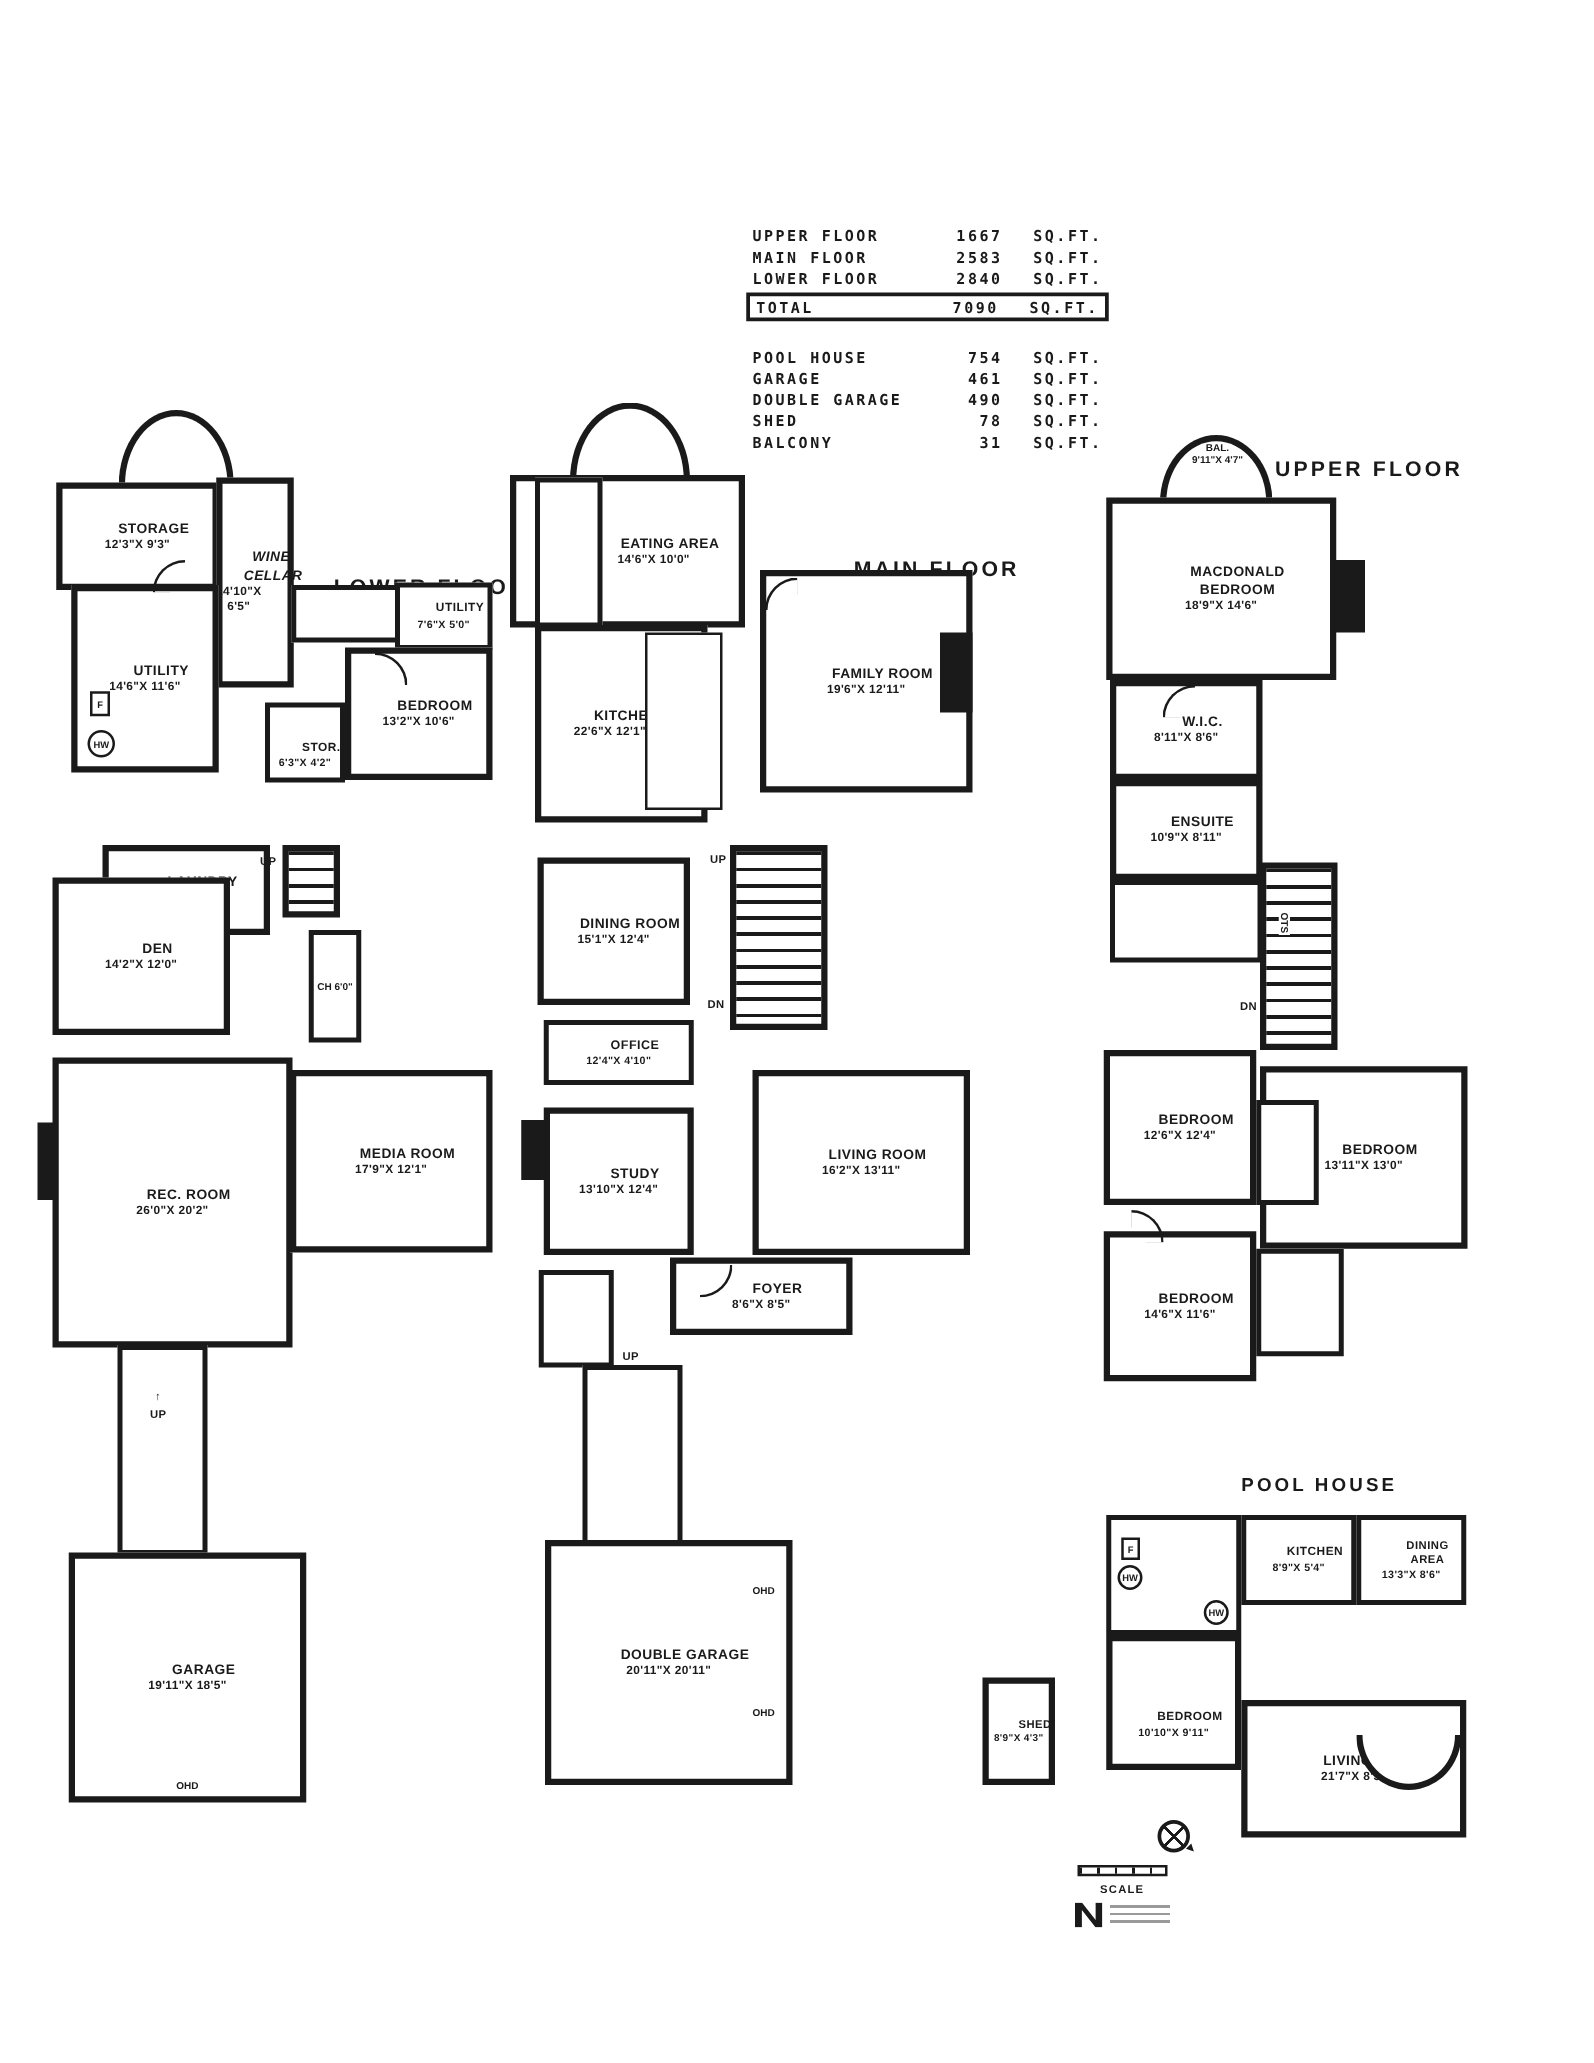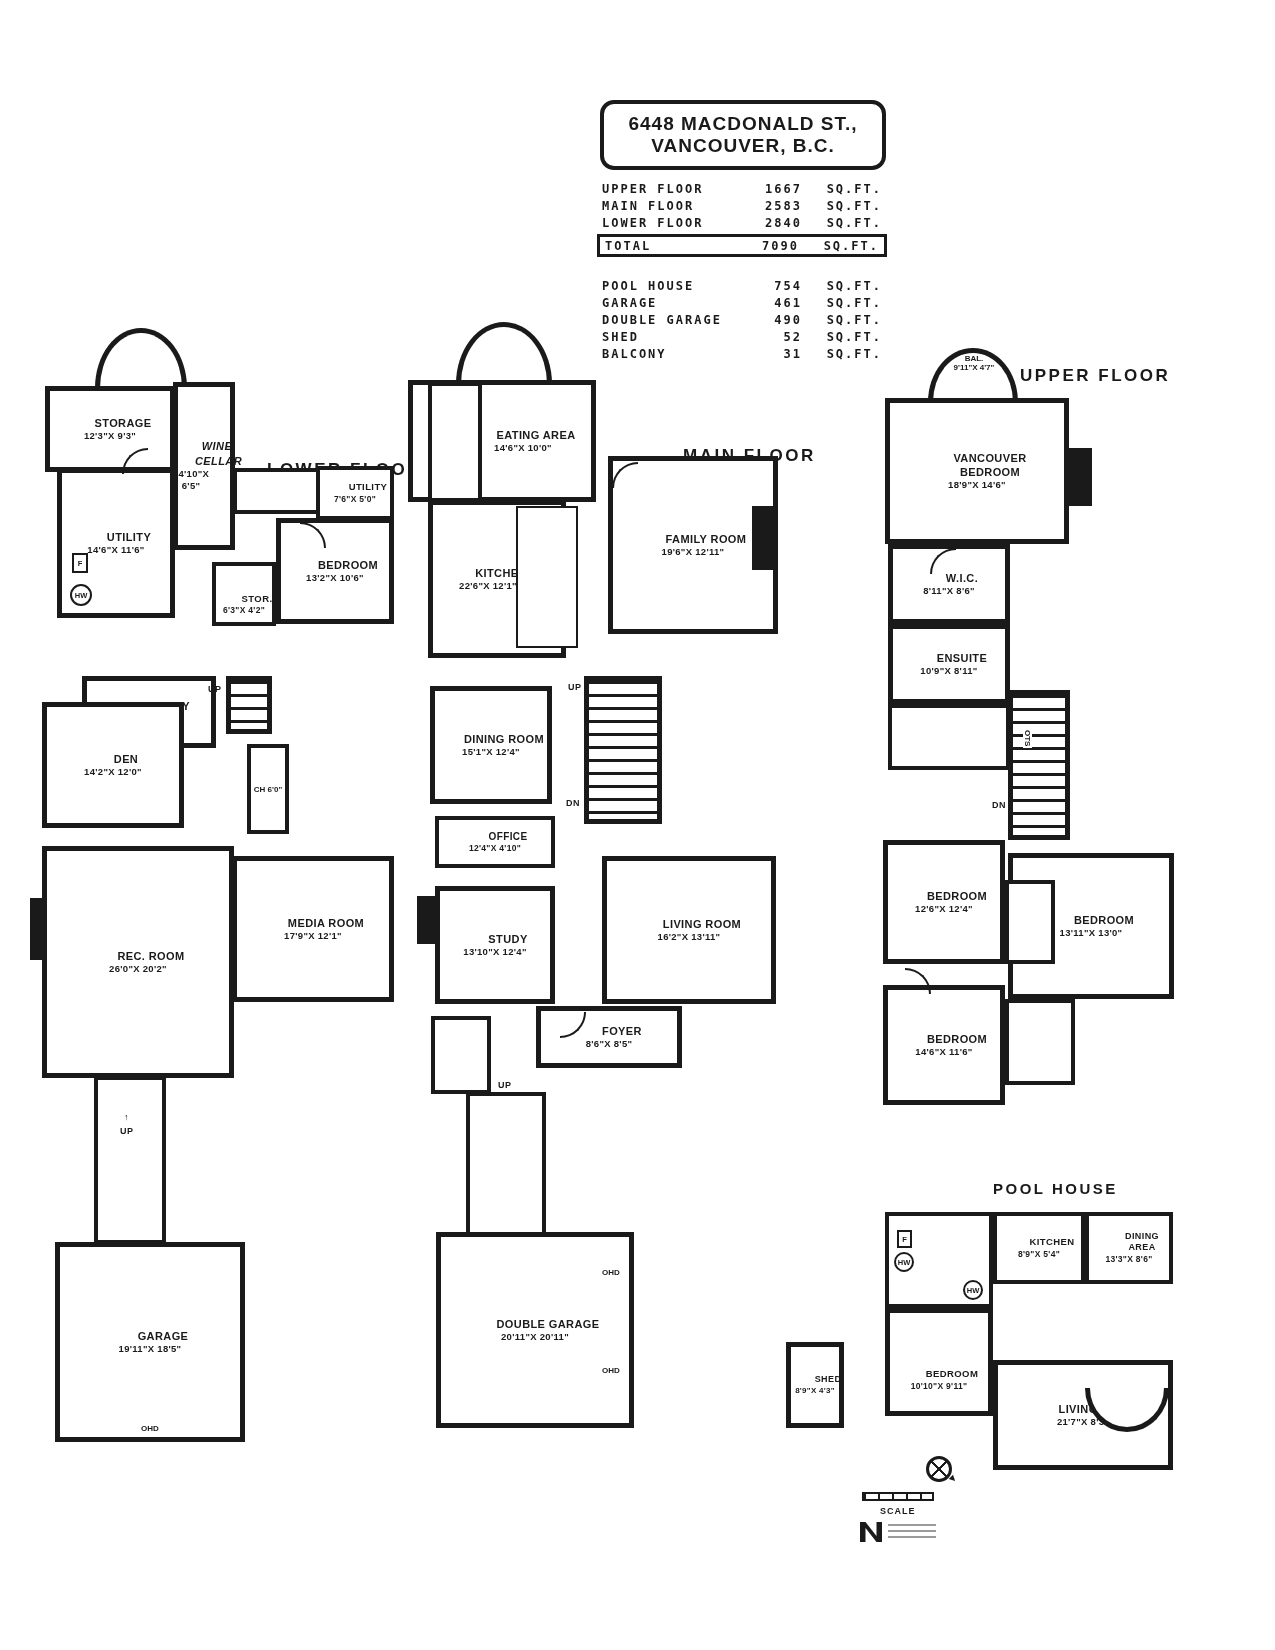--- a/index.html
+++ b/index.html
@@ -53,24 +53,20 @@
   .logo-mark{position:absolute;left:860px;top:1522px;width:22px;height:20px;background:#1a1a1a;
              clip-path:polygon(0 0,25% 0,75% 70%,75% 0,100% 0,100% 100%,75% 100%,25% 30%,25% 100%,0 100%);}
   .logo-lines{position:absolute;left:888px;top:1524px;width:48px;height:16px;
               background:repeating-linear-gradient(to bottom,#9a9a9a 0 2px,#fff 2px 6px);}
 </style>
 </head>
 <body>
 
 <div class="canvas">
 
-  <div class="title-box">
-    <span>6448 MACDONALD ST.,</span>
-    <span>VANCOUVER, B.C.</span>
-  </div>
 
   <div class="area-table">
     <div class="arow">
       <span class="alabel">UPPER FLOOR</span>
       <span class="avalue">1667</span>
       <span class="aunit">SQ.FT.</span>
     </div>
     <div class="arow">
       <span class="alabel">MAIN FLOOR</span>
       <span class="avalue">2583</span>
@@ -99,21 +95,21 @@
       <span class="avalue">461</span>
       <span class="aunit">SQ.FT.</span>
     </div>
     <div class="arow">
       <span class="alabel">DOUBLE GARAGE</span>
       <span class="avalue">490</span>
       <span class="aunit">SQ.FT.</span>
     </div>
     <div class="arow">
       <span class="alabel">SHED</span>
-      <span class="avalue">52</span>
+      <span class="avalue">78</span>
       <span class="aunit">SQ.FT.</span>
     </div>
     <div class="arow">
       <span class="alabel">BALCONY</span>
       <span class="avalue">31</span>
       <span class="aunit">SQ.FT.</span>
     </div>
   </div>
 
   <div class="floor-title" style="left:267px;top:460px;">LOWER FLOOR</div>
@@ -274,21 +270,21 @@
   <div class="tiny-label" style="left:600px;top:1268px;background:#fff;padding:0 2px;">OHD</div>
   <div class="tiny-label" style="left:600px;top:1366px;background:#fff;padding:0 2px;">OHD</div>
 
   <div class="arc" style="left:928px;top:348px;width:90px;height:54px;"></div>
   <div class="tiny-label" style="left:952px;top:354px;width:44px;text-align:center;">
     <span>BAL.</span><br>
     <span>9'11"X 4'7"</span>
   </div>
   <div class="room" style="left:885px;top:398px;width:184px;height:146px;">
     <div class="rlabel">
-        <span class="rname" style="max-width:80px;">VANCOUVER BEDROOM</span>
+        <span class="rname" style="max-width:80px;">MACDONALD BEDROOM</span>
         <span class="rdims">18'9"X 14'6"</span>
       </div>
   </div>
   <div class="blackblock" style="left:1066px;top:448px;width:26px;height:58px;"></div>
   <div class="room" style="left:888px;top:544px;width:122px;height:80px;">
     <div class="rlabel">
         <span class="rname">W.I.C.</span>
         <span class="rdims">8'11"X 8'6"</span>
       </div>
   </div>

